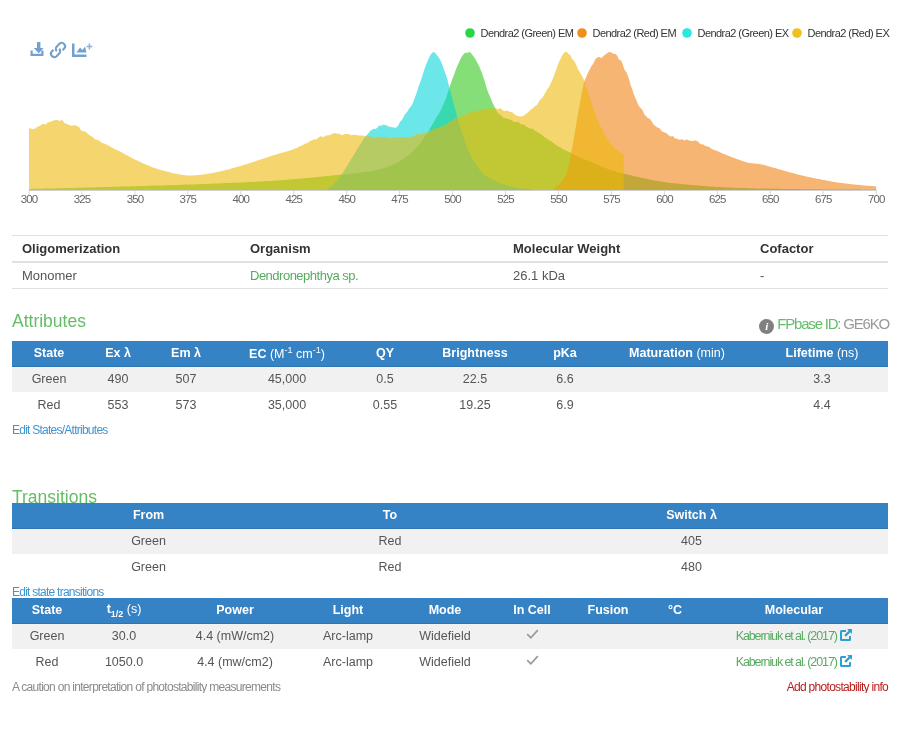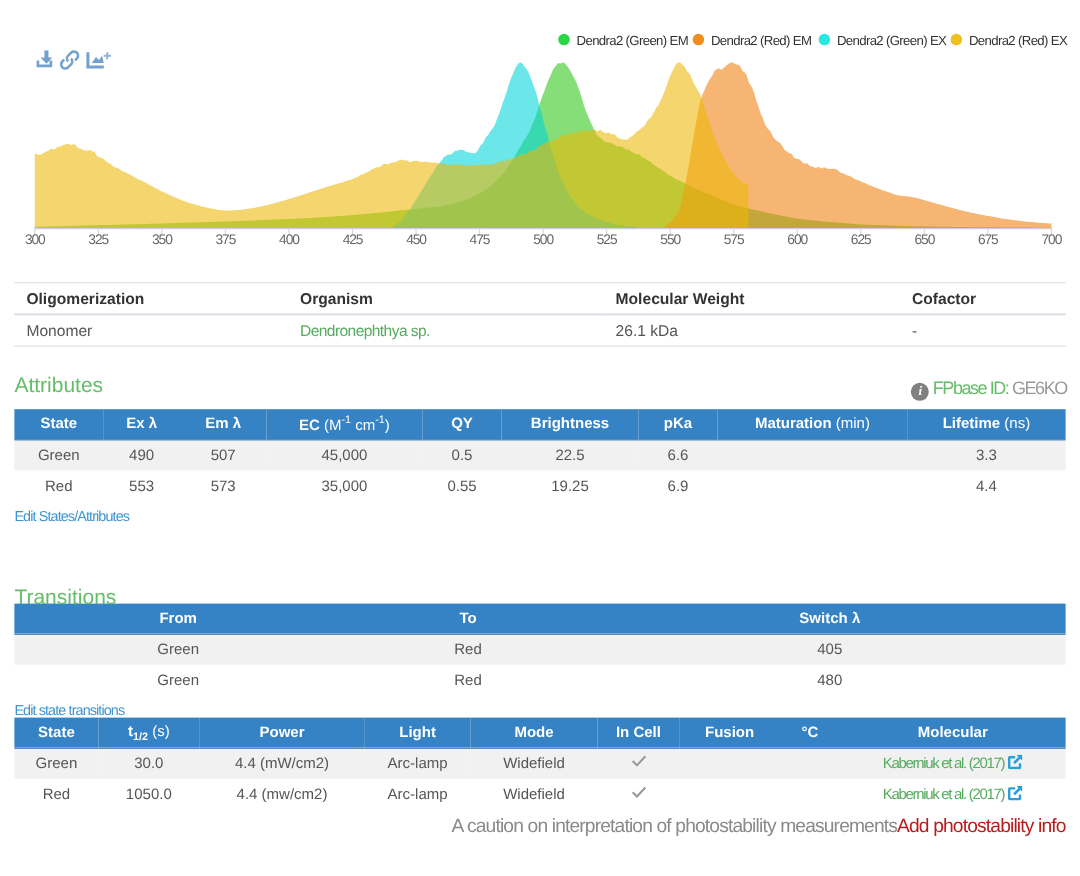--- a/index.html
+++ b/index.html
@@ -9,21 +9,21 @@
 .info td{color:#555;border-bottom:1px solid #dee2e6;padding:0 10px;height:27px}
 a.green{color:#57ab5f;text-decoration:none;letter-spacing:-0.5px}
 h2{font-size:17.5px;font-weight:normal;color:#64bd68;line-height:1}
 .sechead{display:flex;justify-content:space-between;align-items:flex-start}
 .fpid{font-size:15px;letter-spacing:-1.2px;color:#999;position:relative;top:1.5px;margin-right:-1px}
 .fpid .g{color:#64bd68}
 .blue-table th{background:#3582c4;color:#fff;font-weight:bold;font-size:12.5px;text-align:center;padding:0 6px;height:25px;border-bottom:1px solid #2e74b0}
 .blue-table td{font-size:12.5px;color:#555;text-align:center;padding:0 6px;height:26px}
 .blue-table tr.odd td{background:#f1f1f1}
 .editlink{font-size:12px;letter-spacing:-0.75px;color:#3e95d1;margin-top:6px;line-height:1}
-.footrow{display:flex;justify-content:flex-end;font-size:16px;margin-top:6px;line-height:1}
+.footrow{display:flex;justify-content:space-between;font-size:12px;margin-top:6px;line-height:1}
 .footrow .cap{color:#8a8a8a;letter-spacing:-0.7px}
 .footrow .add{color:#b91c1c;letter-spacing:-0.7px}
 sup,sub{font-size:9px}
 .icircle{display:inline-block;width:15px;height:15px;border-radius:50%;background:#808080;color:#fff;font-size:11px;font-weight:bold;text-align:center;line-height:15px;font-family:"Liberation Serif",serif;font-style:italic;vertical-align:-1px;letter-spacing:0}
 </style></head><body>
 <svg width="900" height="212" viewBox="0 0 900 212" font-family="Liberation Sans, sans-serif" style="display:block">
 <path d="M29.0,190.0L29.0,188.9L30.1,188.9L31.1,188.9L32.2,188.9L33.2,188.8L34.3,188.8L35.4,188.8L36.4,188.8L37.5,188.8L38.5,188.7L39.6,188.7L40.6,188.7L41.7,188.7L42.8,188.7L43.8,188.6L44.9,188.6L45.9,188.6L47.0,188.6L48.1,188.5L49.1,188.5L50.2,188.5L51.2,188.5L52.3,188.4L53.4,188.4L54.4,188.4L55.5,188.3L56.5,188.3L57.6,188.3L58.7,188.3L59.7,188.2L60.8,188.2L61.8,188.2L62.9,188.1L63.9,188.1L65.0,188.1L66.1,188.1L67.1,188.0L68.2,188.0L69.2,188.0L70.3,188.0L71.4,187.9L72.4,187.9L73.5,187.9L74.5,187.9L75.6,187.8L76.7,187.8L77.7,187.8L78.8,187.7L79.8,187.7L80.9,187.7L81.9,187.7L83.0,187.6L84.1,187.6L85.1,187.6L86.2,187.6L87.2,187.5L88.3,187.5L89.4,187.5L90.4,187.4L91.5,187.4L92.5,187.4L93.6,187.4L94.7,187.3L95.7,187.3L96.8,187.3L97.8,187.3L98.9,187.2L100.0,187.2L101.0,187.2L102.1,187.1L103.1,187.1L104.2,187.1L105.2,187.1L106.3,187.0L107.4,187.0L108.4,187.0L109.5,186.9L110.5,186.9L111.6,186.9L112.7,186.9L113.7,186.8L114.8,186.8L115.8,186.8L116.9,186.7L118.0,186.7L119.0,186.7L120.1,186.6L121.1,186.6L122.2,186.6L123.3,186.6L124.3,186.5L125.4,186.5L126.4,186.5L127.5,186.4L128.5,186.4L129.6,186.4L130.7,186.3L131.7,186.3L132.8,186.3L133.8,186.3L134.9,186.2L136.0,186.2L137.0,186.2L138.1,186.1L139.1,186.1L140.2,186.1L141.3,186.0L142.3,186.0L143.4,186.0L144.4,185.9L145.5,185.9L146.5,185.9L147.6,185.8L148.7,185.8L149.7,185.8L150.8,185.7L151.8,185.7L152.9,185.7L154.0,185.6L155.0,185.6L156.1,185.6L157.1,185.5L158.2,185.5L159.3,185.5L160.3,185.5L161.4,185.4L162.4,185.4L163.5,185.4L164.6,185.3L165.6,185.3L166.7,185.3L167.7,185.2L168.8,185.2L169.8,185.2L170.9,185.1L172.0,185.1L173.0,185.1L174.1,185.0L175.1,185.0L176.2,185.0L177.3,184.9L178.3,184.9L179.4,184.8L180.4,184.8L181.5,184.8L182.6,184.7L183.6,184.7L184.7,184.7L185.7,184.6L186.8,184.6L187.8,184.6L188.9,184.5L190.0,184.5L191.0,184.5L192.1,184.4L193.1,184.4L194.2,184.4L195.3,184.3L196.3,184.3L197.4,184.2L198.4,184.2L199.5,184.2L200.6,184.1L201.6,184.1L202.7,184.0L203.7,184.0L204.8,184.0L205.9,183.9L206.9,183.9L208.0,183.8L209.0,183.8L210.1,183.8L211.1,183.7L212.2,183.7L213.3,183.6L214.3,183.6L215.4,183.5L216.4,183.5L217.5,183.4L218.6,183.4L219.6,183.4L220.7,183.3L221.7,183.3L222.8,183.2L223.9,183.2L224.9,183.1L226.0,183.1L227.0,183.1L228.1,183.0L229.2,183.0L230.2,182.9L231.3,182.9L232.3,182.8L233.4,182.8L234.4,182.8L235.5,182.7L236.6,182.7L237.6,182.7L238.7,182.6L239.7,182.6L240.8,182.5L241.9,182.5L242.9,182.4L244.0,182.4L245.0,182.3L246.1,182.2L247.2,182.2L248.2,182.1L249.3,182.1L250.3,182.0L251.4,182.0L252.4,181.9L253.5,181.9L254.6,181.8L255.6,181.8L256.7,181.7L257.7,181.7L258.8,181.6L259.9,181.6L260.9,181.5L262.0,181.4L263.0,181.4L264.1,181.3L265.2,181.3L266.2,181.2L267.3,181.1L268.3,181.1L269.4,181.0L270.5,180.9L271.5,180.9L272.6,180.8L273.6,180.7L274.7,180.7L275.7,180.6L276.8,180.5L277.9,180.4L278.9,180.4L280.0,180.3L281.0,180.2L282.1,180.1L283.2,180.1L284.2,180.0L285.3,179.9L286.3,179.8L287.4,179.7L288.5,179.6L289.5,179.6L290.6,179.5L291.6,179.4L292.7,179.3L293.8,179.2L294.8,179.1L295.9,179.0L296.9,178.9L298.0,178.8L299.0,178.7L300.1,178.6L301.2,178.6L302.2,178.5L303.3,178.4L304.3,178.3L305.4,178.2L306.5,178.1L307.5,178.0L308.6,177.9L309.6,177.8L310.7,177.7L311.8,177.6L312.8,177.5L313.9,177.4L314.9,177.2L316.0,177.1L317.0,177.0L318.1,176.9L319.2,176.8L320.2,176.7L321.3,176.6L322.3,176.5L323.4,176.4L324.5,176.3L325.5,176.2L326.6,176.1L327.6,176.0L328.7,175.9L329.8,175.8L330.8,175.7L331.9,175.5L332.9,175.4L334.0,175.3L335.1,175.2L336.1,175.1L337.2,175.0L338.2,174.9L339.3,174.8L340.3,174.7L341.4,174.6L342.5,174.5L343.5,174.4L344.6,174.3L345.6,174.2L346.7,174.1L347.8,174.0L348.8,173.8L349.9,173.7L350.9,173.6L352.0,173.5L353.1,173.4L354.1,173.3L355.2,173.2L356.2,173.1L357.3,173.0L358.3,172.9L359.4,172.8L360.5,172.6L361.5,172.5L362.6,172.4L363.6,172.3L364.7,172.1L365.8,172.0L366.8,171.8L367.9,171.6L368.9,171.5L370.0,171.3L371.1,171.1L372.1,170.9L373.2,170.7L374.2,170.5L375.3,170.3L376.4,170.1L377.4,169.8L378.5,169.6L379.5,169.3L380.6,169.0L381.6,168.7L382.7,168.4L383.8,168.1L384.8,167.8L385.9,167.4L386.9,167.0L388.0,166.7L389.1,166.3L390.1,165.8L391.2,165.4L392.2,165.0L393.3,164.5L394.4,164.0L395.4,163.5L396.5,163.0L397.5,162.5L398.6,161.9L399.6,161.3L400.7,160.6L401.8,160.0L402.8,159.3L403.9,158.5L404.9,157.8L406.0,157.0L407.1,156.2L408.1,155.4L409.2,154.6L410.2,153.8L411.3,152.8L412.4,151.8L413.4,150.7L414.5,149.6L415.5,148.5L416.6,147.4L417.7,146.3L418.7,145.1L419.8,144.0L420.8,142.8L421.9,141.0L422.9,139.1L424.0,137.5L425.1,136.0L426.1,134.6L427.2,133.6L428.2,131.9L429.3,129.9L430.4,127.8L431.4,125.9L432.5,124.1L433.5,122.4L434.6,120.6L435.7,118.6L436.7,116.7L437.8,115.4L438.8,113.8L439.9,112.0L441.0,109.8L442.0,107.4L443.1,105.1L444.1,102.8L445.2,100.3L446.2,97.5L447.3,94.1L448.4,90.6L449.4,87.5L450.5,84.4L451.5,81.2L452.6,78.4L453.7,75.8L454.7,72.8L455.8,69.8L456.8,67.2L457.9,64.8L459.0,62.6L460.0,59.9L461.1,57.8L462.1,56.2L463.2,54.7L464.2,53.5L465.3,52.7L466.4,52.8L467.4,52.9L468.5,52.2L469.5,52.0L470.6,52.7L471.7,53.9L472.7,55.3L473.8,56.7L474.8,58.2L475.9,60.1L477.0,62.2L478.0,64.1L479.1,66.1L480.1,68.4L481.2,71.0L482.3,73.9L483.3,76.9L484.4,80.2L485.4,83.7L486.5,87.4L487.5,90.5L488.6,93.6L489.7,95.8L490.7,98.2L491.8,100.9L492.8,103.2L493.9,105.4L495.0,107.9L496.0,110.0L497.1,112.0L498.1,113.2L499.2,114.0L500.3,114.7L501.3,115.7L502.4,116.8L503.4,117.7L504.5,118.1L505.5,118.3L506.6,118.5L507.7,118.9L508.7,119.0L509.8,119.3L510.8,119.9L511.9,120.6L513.0,121.1L514.0,122.0L515.1,122.3L516.1,121.9L517.2,121.8L518.3,122.2L519.3,122.7L520.4,123.8L521.4,124.8L522.5,124.6L523.6,124.3L524.6,125.2L525.7,126.2L526.7,126.7L527.8,127.3L528.8,127.9L529.9,128.4L531.0,128.5L532.0,128.6L533.1,129.0L534.1,130.0L535.2,131.0L536.3,131.5L537.3,132.0L538.4,132.6L539.4,133.5L540.5,134.0L541.6,134.4L542.6,135.2L543.7,136.4L544.7,137.4L545.8,138.0L546.9,138.6L547.9,139.5L549.0,140.3L550.0,140.7L551.1,141.3L552.1,142.0L553.2,142.7L554.3,143.5L555.3,144.4L556.4,145.3L557.4,145.9L558.5,146.5L559.6,146.9L560.6,147.4L561.7,148.2L562.7,148.9L563.8,149.5L564.9,150.0L565.9,150.4L567.0,150.9L568.0,151.4L569.1,152.0L570.1,152.6L571.2,153.1L572.3,153.6L573.3,154.2L574.4,154.7L575.4,155.3L576.5,155.8L577.6,156.3L578.6,156.8L579.7,157.3L580.7,157.8L581.8,158.2L582.9,158.7L583.9,159.1L585.0,159.5L586.0,160.0L587.1,160.4L588.2,160.8L589.2,161.3L590.3,161.7L591.3,162.1L592.4,162.6L593.4,163.1L594.5,163.5L595.6,164.0L596.6,164.5L597.7,164.9L598.7,165.4L599.8,165.8L600.9,166.3L601.9,166.7L603.0,167.1L604.0,167.6L605.1,168.0L606.2,168.4L607.2,168.8L608.3,169.2L609.3,169.6L610.4,170.0L611.4,170.4L612.5,170.7L613.6,171.0L614.6,171.3L615.7,171.6L616.7,171.9L617.8,172.1L618.9,172.4L619.9,172.7L621.0,173.1L622.0,173.4L623.1,173.6L624.2,173.8L625.2,174.1L626.3,174.3L627.3,174.5L628.4,174.7L629.5,175.0L630.5,175.2L631.6,175.5L632.6,175.7L633.7,176.0L634.7,176.2L635.8,176.5L636.9,176.7L637.9,177.0L639.0,177.2L640.0,177.4L641.1,177.7L642.2,177.9L643.2,178.1L644.3,178.3L645.3,178.6L646.4,178.8L647.5,179.0L648.5,179.2L649.6,179.4L650.6,179.6L651.7,179.9L652.8,180.1L653.8,180.3L654.9,180.5L655.9,180.7L657.0,180.9L658.0,181.1L659.1,181.3L660.2,181.4L661.2,181.6L662.3,181.8L663.3,182.0L664.4,182.1L665.5,182.3L666.5,182.4L667.6,182.6L668.6,182.7L669.7,182.8L670.8,183.0L671.8,183.1L672.9,183.2L673.9,183.3L675.0,183.4L676.0,183.5L677.1,183.6L678.2,183.7L679.2,183.8L680.3,183.9L681.3,184.0L682.4,184.1L683.5,184.2L684.5,184.4L685.6,184.5L686.6,184.6L687.7,184.6L688.8,184.7L689.8,184.8L690.9,184.9L691.9,185.0L693.0,185.1L694.1,185.2L695.1,185.3L696.2,185.3L697.2,185.4L698.3,185.5L699.3,185.6L700.4,185.7L701.5,185.8L702.5,185.9L703.6,186.0L704.6,186.1L705.7,186.1L706.8,186.2L707.8,186.3L708.9,186.4L709.9,186.5L711.0,186.5L712.1,186.6L713.1,186.7L714.2,186.8L715.2,186.8L716.3,186.9L717.3,187.0L718.4,187.0L719.5,187.1L720.5,187.1L721.6,187.2L722.6,187.2L723.7,187.3L724.8,187.3L725.8,187.4L726.9,187.4L727.9,187.5L729.0,187.5L730.1,187.6L731.1,187.6L732.2,187.6L733.2,187.7L734.3,187.7L735.4,187.8L736.4,187.8L737.5,187.8L738.5,187.9L739.6,187.9L740.6,187.9L741.7,188.0L742.8,188.0L743.8,188.0L744.9,188.1L745.9,188.1L747.0,188.1L748.1,188.2L749.1,188.2L750.2,188.2L751.2,188.3L752.3,188.3L753.4,188.3L754.4,188.3L755.5,188.4L756.5,188.4L757.6,188.4L758.7,188.4L759.7,188.5L760.8,188.5L761.8,188.5L762.9,188.5L763.9,188.5L765.0,188.6L766.1,188.6L767.1,188.6L768.2,188.6L769.2,188.7L770.3,188.7L771.4,188.7L772.4,188.7L773.5,188.7L774.5,188.8L775.6,188.8L776.7,188.8L777.7,188.8L778.8,188.8L779.8,188.8L780.9,188.9L781.9,188.9L783.0,188.9L784.1,188.9L785.1,188.9L786.2,189.0L787.2,189.0L788.3,189.0L789.4,189.0L790.4,189.0L791.5,189.0L792.5,189.0L793.6,189.1L794.7,189.1L795.7,189.1L796.8,189.1L797.8,189.1L798.9,189.1L800.0,189.1L801.0,189.2L802.1,189.2L803.1,189.2L804.2,189.2L805.2,189.2L806.3,189.2L807.4,189.2L808.4,189.2L809.5,189.2L810.5,189.3L811.6,189.3L812.7,189.3L813.7,189.3L814.8,189.3L815.8,189.3L816.9,189.3L818.0,189.3L819.0,189.3L820.1,189.3L821.1,189.3L822.2,189.4L823.2,189.4L824.3,189.4L825.4,189.4L826.4,189.4L827.5,189.4L828.5,189.4L829.6,189.4L830.7,189.4L831.7,189.4L832.8,189.4L833.8,189.4L834.9,189.5L836.0,189.5L837.0,189.5L838.1,189.5L839.1,189.5L840.2,189.5L841.3,189.5L842.3,189.5L843.4,189.5L844.4,189.5L845.5,189.5L846.5,189.5L847.6,189.6L848.7,189.6L849.7,189.6L850.8,189.6L851.8,189.6L852.9,189.6L854.0,189.6L855.0,189.6L856.1,189.6L857.1,189.6L858.2,189.6L859.3,189.6L860.3,189.6L861.4,189.7L862.4,189.7L863.5,189.7L864.6,189.7L865.6,189.7L866.7,189.7L867.7,189.7L868.8,189.7L869.8,189.7L870.9,189.7L872.0,189.7L873.0,189.7L874.1,189.7L875.1,189.7L876.2,189.7L876.2,190.0 Z" fill="#2cc714" fill-opacity="0.58"></path>
 <path d="M554.3,190.0L554.3,187.9L555.3,187.5L556.4,186.9L557.4,186.2L558.5,185.3L559.6,184.3L560.6,183.1L561.7,181.7L562.7,180.2L563.8,178.5L564.9,176.6L565.9,174.5L567.0,172.1L568.0,167.9L569.1,163.2L570.1,158.1L571.2,152.7L572.3,147.0L573.3,141.1L574.4,135.2L575.4,129.0L576.5,122.5L577.6,116.1L578.6,110.3L579.7,104.8L580.7,98.7L581.8,92.6L582.9,87.3L583.9,82.7L585.0,79.6L586.0,77.5L587.1,74.9L588.2,72.3L589.2,70.5L590.3,68.2L591.3,66.3L592.4,64.8L593.4,63.4L594.5,61.1L595.6,59.0L596.6,58.1L597.7,57.5L598.7,56.8L599.8,57.3L600.9,58.1L601.9,57.4L603.0,56.6L604.0,55.8L605.1,54.6L606.2,53.9L607.2,53.1L608.3,52.5L609.3,52.0L610.4,52.0L611.4,52.6L612.5,53.3L613.6,53.7L614.6,54.0L615.7,54.1L616.7,55.0L617.8,57.1L618.9,59.4L619.9,60.1L621.0,60.6L622.0,62.2L623.1,65.6L624.2,68.9L625.2,70.7L626.3,72.1L627.3,74.4L628.4,77.3L629.5,81.0L630.5,84.7L631.6,87.6L632.6,90.6L633.7,94.1L634.7,96.4L635.8,98.7L636.9,101.6L637.9,104.3L639.0,106.1L640.0,107.4L641.1,108.6L642.2,109.7L643.2,111.8L644.3,114.2L645.3,115.6L646.4,116.5L647.5,117.7L648.5,118.4L649.6,118.5L650.6,119.8L651.7,121.4L652.8,123.2L653.8,124.9L654.9,125.7L655.9,126.3L657.0,127.2L658.0,127.7L659.1,127.9L660.2,129.0L661.2,130.8L662.3,131.6L663.3,132.1L664.4,132.4L665.5,132.5L666.5,133.2L667.6,134.2L668.6,135.2L669.7,136.0L670.8,136.5L671.8,136.3L672.9,136.1L673.9,137.2L675.0,138.5L676.0,138.6L677.1,138.7L678.2,139.3L679.2,139.7L680.3,139.7L681.3,139.4L682.4,139.2L683.5,139.9L684.5,140.5L685.6,140.1L686.6,139.4L687.7,139.8L688.8,140.3L689.8,140.7L690.9,140.8L691.9,140.9L693.0,140.9L694.1,140.6L695.1,140.6L696.2,140.8L697.2,141.2L698.3,141.8L699.3,142.9L700.4,143.9L701.5,144.2L702.5,144.3L703.6,144.8L704.6,145.5L705.7,146.0L706.8,146.3L707.8,146.6L708.9,147.0L709.9,147.6L711.0,148.4L712.1,149.2L713.1,149.5L714.2,150.0L715.2,150.3L716.3,150.7L717.3,151.0L718.4,151.6L719.5,152.2L720.5,152.6L721.6,153.0L722.6,153.5L723.7,154.0L724.8,154.3L725.8,154.7L726.9,155.2L727.9,155.6L729.0,156.0L730.1,156.5L731.1,156.9L732.2,157.3L733.2,157.7L734.3,158.1L735.4,158.5L736.4,158.9L737.5,159.2L738.5,159.6L739.6,160.0L740.6,160.3L741.7,160.7L742.8,161.1L743.8,161.4L744.9,161.8L745.9,162.1L747.0,162.4L748.1,162.7L749.1,163.0L750.2,163.1L751.2,163.2L752.3,163.3L753.4,163.4L754.4,163.5L755.5,163.6L756.5,163.7L757.6,163.8L758.7,163.9L759.7,164.1L760.8,164.3L761.8,164.5L762.9,164.8L763.9,165.0L765.0,165.3L766.1,165.6L767.1,165.9L768.2,166.2L769.2,166.5L770.3,166.8L771.4,167.1L772.4,167.4L773.5,167.7L774.5,168.0L775.6,168.3L776.7,168.6L777.7,168.9L778.8,169.2L779.8,169.6L780.9,169.9L781.9,170.1L783.0,170.4L784.1,170.7L785.1,171.0L786.2,171.3L787.2,171.6L788.3,171.9L789.4,172.2L790.4,172.5L791.5,172.8L792.5,173.0L793.6,173.3L794.7,173.6L795.7,173.9L796.8,174.2L797.8,174.4L798.9,174.7L800.0,175.0L801.0,175.3L802.1,175.5L803.1,175.8L804.2,176.0L805.2,176.3L806.3,176.5L807.4,176.7L808.4,177.0L809.5,177.2L810.5,177.4L811.6,177.6L812.7,177.9L813.7,178.1L814.8,178.3L815.8,178.5L816.9,178.7L818.0,178.9L819.0,179.1L820.1,179.3L821.1,179.5L822.2,179.7L823.2,179.9L824.3,180.1L825.4,180.3L826.4,180.5L827.5,180.7L828.5,180.9L829.6,181.1L830.7,181.3L831.7,181.5L832.8,181.7L833.8,181.9L834.9,182.0L836.0,182.2L837.0,182.4L838.1,182.5L839.1,182.7L840.2,182.8L841.3,183.0L842.3,183.1L843.4,183.2L844.4,183.4L845.5,183.5L846.5,183.6L847.6,183.8L848.7,183.9L849.7,184.0L850.8,184.2L851.8,184.3L852.9,184.4L854.0,184.5L855.0,184.6L856.1,184.7L857.1,184.8L858.2,184.9L859.3,185.0L860.3,185.1L861.4,185.2L862.4,185.3L863.5,185.4L864.6,185.5L865.6,185.6L866.7,185.7L867.7,185.8L868.8,185.8L869.8,185.9L870.9,186.0L872.0,186.1L873.0,186.1L874.1,186.2L875.1,186.2L876.2,186.3L876.2,190.0 Z" fill="#ef7f0e" fill-opacity="0.58"></path>
 <path d="M327.6,190.0L327.6,188.6L328.7,188.1L329.8,187.5L330.8,186.7L331.9,185.8L332.9,184.8L334.0,183.8L335.1,182.7L336.1,181.5L337.2,180.3L338.2,179.0L339.3,177.6L340.3,176.2L341.4,174.7L342.5,173.1L343.5,171.5L344.6,169.8L345.6,168.2L346.7,166.5L347.8,164.8L348.8,163.1L349.9,161.3L350.9,159.6L352.0,157.8L353.1,156.1L354.1,154.4L355.2,152.6L356.2,150.8L357.3,149.0L358.3,147.2L359.4,145.8L360.5,144.6L361.5,142.5L362.6,140.4L363.6,138.8L364.7,137.5L365.8,136.2L366.8,135.1L367.9,134.0L368.9,132.4L370.0,130.9L371.1,130.2L372.1,129.6L373.2,129.0L374.2,128.8L375.3,128.9L376.4,128.4L377.4,127.4L378.5,126.3L379.5,125.6L380.6,125.7L381.6,125.6L382.7,125.1L383.8,124.6L384.8,125.0L385.9,125.1L386.9,125.5L388.0,126.2L389.1,126.7L390.1,126.8L391.2,127.0L392.2,127.2L393.3,127.3L394.4,127.7L395.4,127.9L396.5,127.0L397.5,126.2L398.6,124.7L399.6,122.6L400.7,121.1L401.8,120.1L402.8,118.5L403.9,116.2L404.9,114.2L406.0,113.3L407.1,112.0L408.1,110.3L409.2,108.6L410.2,107.3L411.3,105.8L412.4,104.1L413.4,101.3L414.5,98.4L415.5,96.0L416.6,93.0L417.7,89.6L418.7,86.1L419.8,83.6L420.8,80.6L421.9,77.5L422.9,74.1L424.0,70.5L425.1,67.3L426.1,64.5L427.2,62.1L428.2,59.8L429.3,57.3L430.4,55.0L431.4,53.8L432.5,52.6L433.5,52.0L434.6,52.4L435.7,53.3L436.7,54.9L437.8,56.2L438.8,57.5L439.9,59.3L441.0,61.6L442.0,64.1L443.1,66.9L444.1,69.9L445.2,72.9L446.2,75.7L447.3,79.0L448.4,83.4L449.4,87.9L450.5,91.4L451.5,95.1L452.6,99.8L453.7,104.6L454.7,107.7L455.8,111.1L456.8,115.7L457.9,120.1L459.0,123.5L460.0,126.5L461.1,129.5L462.1,132.9L463.2,136.3L464.2,139.5L465.3,142.7L466.4,145.7L467.4,148.5L468.5,150.9L469.5,153.0L470.6,155.2L471.7,157.5L472.7,159.1L473.8,160.9L474.8,162.7L475.9,164.4L477.0,166.1L478.0,167.6L479.1,168.9L480.1,170.2L481.2,171.3L482.3,172.4L483.3,173.5L484.4,174.5L485.4,175.3L486.5,176.0L487.5,176.7L488.6,177.4L489.7,178.1L490.7,178.8L491.8,179.4L492.8,180.0L493.9,180.5L495.0,181.0L496.0,181.5L497.1,182.0L498.1,182.4L499.2,182.8L500.3,183.3L501.3,183.7L502.4,184.1L503.4,184.5L504.5,184.8L505.5,185.1L506.6,185.4L507.7,185.6L508.7,185.9L509.8,186.2L510.8,186.4L511.9,186.6L513.0,186.9L514.0,187.1L515.1,187.3L516.1,187.5L517.2,187.7L518.3,187.8L519.3,188.0L520.4,188.1L521.4,188.3L522.5,188.4L523.6,188.5L524.6,188.6L525.7,188.8L526.7,188.9L527.8,188.9L528.8,189.0L529.9,189.1L531.0,189.2L531.0,190.0 Z" fill="#00d5d9" fill-opacity="0.58"></path>
 <path d="M29.0,190.0L29.0,128.2L30.1,128.2L31.1,128.7L32.2,129.0L33.2,128.8L34.3,128.9L35.4,128.2L36.4,127.5L37.5,126.8L38.5,126.2L39.6,125.9L40.6,125.4L41.7,124.4L42.8,123.9L43.8,124.1L44.9,124.4L45.9,124.4L47.0,123.2L48.1,122.1L49.1,122.2L50.2,122.1L51.2,121.6L52.3,120.9L53.4,120.6L54.4,120.5L55.5,119.9L56.5,119.7L57.6,120.2L58.7,120.6L59.7,121.1L60.8,120.4L61.8,120.0L62.9,120.8L63.9,122.2L65.0,123.4L66.1,123.6L67.1,123.9L68.2,124.5L69.2,125.1L70.3,125.4L71.4,125.7L72.4,125.4L73.5,125.4L74.5,125.2L75.6,125.3L76.7,126.0L77.7,126.5L78.8,126.7L79.8,128.3L80.9,130.3L81.9,130.7L83.0,131.2L84.1,131.2L85.1,131.6L86.2,132.2L87.2,133.3L88.3,134.3L89.4,135.0L90.4,135.9L91.5,136.3L92.5,136.7L93.6,137.9L94.7,139.0L95.7,139.4L96.8,139.8L97.8,140.1L98.9,140.5L100.0,141.2L101.0,142.1L102.1,142.9L103.1,143.2L104.2,143.5L105.2,144.0L106.3,144.5L107.4,145.1L108.4,145.7L109.5,146.1L110.5,146.7L111.6,147.4L112.7,147.9L113.7,148.5L114.8,149.0L115.8,149.6L116.9,150.0L118.0,150.4L119.0,151.0L120.1,151.6L121.1,152.1L122.2,152.7L123.3,153.3L124.3,153.9L125.4,154.5L126.4,155.1L127.5,155.6L128.5,156.2L129.6,156.8L130.7,157.3L131.7,157.9L132.8,158.4L133.8,159.0L134.9,159.5L136.0,160.0L137.0,160.5L138.1,161.0L139.1,161.5L140.2,162.0L141.3,162.5L142.3,163.0L143.4,163.4L144.4,163.9L145.5,164.3L146.5,164.8L147.6,165.2L148.7,165.7L149.7,166.1L150.8,166.5L151.8,167.0L152.9,167.4L154.0,167.8L155.0,168.1L156.1,168.5L157.1,168.9L158.2,169.2L159.3,169.5L160.3,169.8L161.4,170.1L162.4,170.4L163.5,170.7L164.6,171.0L165.6,171.3L166.7,171.6L167.7,171.8L168.8,172.1L169.8,172.4L170.9,172.6L172.0,172.9L173.0,173.2L174.1,173.4L175.1,173.6L176.2,173.8L177.3,174.0L178.3,174.2L179.4,174.4L180.4,174.6L181.5,174.8L182.6,174.9L183.6,175.1L184.7,175.2L185.7,175.3L186.8,175.4L187.8,175.4L188.9,175.5L190.0,175.5L191.0,175.5L192.1,175.4L193.1,175.4L194.2,175.3L195.3,175.3L196.3,175.2L197.4,175.1L198.4,175.0L199.5,174.9L200.6,174.8L201.6,174.7L202.7,174.6L203.7,174.4L204.8,174.3L205.9,174.1L206.9,174.0L208.0,173.8L209.0,173.6L210.1,173.5L211.1,173.3L212.2,173.1L213.3,172.9L214.3,172.7L215.4,172.5L216.4,172.2L217.5,172.0L218.6,171.8L219.6,171.6L220.7,171.3L221.7,171.1L222.8,170.8L223.9,170.6L224.9,170.3L226.0,170.0L227.0,169.8L228.1,169.5L229.2,169.2L230.2,168.9L231.3,168.6L232.3,168.3L233.4,168.0L234.4,167.7L235.5,167.4L236.6,167.1L237.6,166.8L238.7,166.5L239.7,166.2L240.8,165.9L241.9,165.5L242.9,165.2L244.0,164.9L245.0,164.6L246.1,164.2L247.2,163.9L248.2,163.6L249.3,163.2L250.3,162.9L251.4,162.5L252.4,162.2L253.5,161.9L254.6,161.5L255.6,161.2L256.7,160.8L257.7,160.5L258.8,160.1L259.9,159.8L260.9,159.4L262.0,159.1L263.0,158.7L264.1,158.4L265.2,158.0L266.2,157.7L267.3,157.3L268.3,157.0L269.4,156.6L270.5,156.3L271.5,155.9L272.6,155.6L273.6,155.3L274.7,155.0L275.7,154.7L276.8,154.3L277.9,154.1L278.9,153.8L280.0,153.5L281.0,153.1L282.1,152.8L283.2,152.6L284.2,152.3L285.3,152.0L286.3,151.6L287.4,151.3L288.5,150.9L289.5,150.5L290.6,150.2L291.6,149.9L292.7,149.6L293.8,149.1L294.8,148.7L295.9,148.2L296.9,147.9L298.0,147.4L299.0,146.7L300.1,145.9L301.2,145.7L302.2,145.5L303.3,144.8L304.3,144.1L305.4,143.6L306.5,143.3L307.5,142.9L308.6,142.1L309.6,141.2L310.7,140.8L311.8,140.4L312.8,139.8L313.9,139.2L314.9,139.4L316.0,139.5L317.0,138.8L318.1,137.9L319.2,137.1L320.2,136.6L321.3,136.3L322.3,136.7L323.4,137.0L324.5,136.4L325.5,135.8L326.6,135.6L327.6,135.3L328.7,135.2L329.8,135.2L330.8,134.5L331.9,133.7L332.9,133.5L334.0,133.3L335.1,133.0L336.1,133.4L337.2,133.8L338.2,133.7L339.3,133.6L340.3,134.4L341.4,135.1L342.5,134.9L343.5,134.5L344.6,133.9L345.6,133.9L346.7,133.9L347.8,134.0L348.8,134.1L349.9,134.8L350.9,135.2L352.0,135.0L353.1,134.7L354.1,134.7L355.2,134.8L356.2,134.9L357.3,135.2L358.3,135.5L359.4,135.5L360.5,135.5L361.5,135.6L362.6,135.5L363.6,135.7L364.7,136.0L365.8,136.3L366.8,136.6L367.9,136.6L368.9,136.1L370.0,136.0L371.1,136.7L372.1,137.3L373.2,137.5L374.2,137.6L375.3,137.5L376.4,137.4L377.4,136.9L378.5,136.6L379.5,136.9L380.6,137.3L381.6,137.6L382.7,137.3L383.8,137.0L384.8,137.1L385.9,137.3L386.9,137.4L388.0,137.7L389.1,138.1L390.1,138.3L391.2,138.1L392.2,137.8L393.3,137.7L394.4,137.6L395.4,137.5L396.5,137.5L397.5,137.4L398.6,137.2L399.6,137.2L400.7,137.2L401.8,137.2L402.8,137.3L403.9,137.3L404.9,137.3L406.0,137.3L407.1,137.4L408.1,137.2L409.2,136.9L410.2,136.8L411.3,136.7L412.4,136.4L413.4,136.2L414.5,135.9L415.5,135.0L416.6,134.3L417.7,134.1L418.7,133.9L419.8,134.3L420.8,134.7L421.9,133.9L422.9,132.8L424.0,132.5L425.1,132.8L426.1,132.9L427.2,132.0L428.2,131.1L429.3,131.1L430.4,131.1L431.4,130.6L432.5,129.9L433.5,129.3L434.6,128.5L435.7,128.1L436.7,128.3L437.8,128.3L438.8,128.1L439.9,127.5L441.0,126.4L442.0,125.2L443.1,125.5L444.1,125.6L445.2,125.2L446.2,124.8L447.3,123.8L448.4,122.4L449.4,121.4L450.5,120.9L451.5,121.0L452.6,120.2L453.7,119.5L454.7,118.5L455.8,117.9L456.8,118.3L457.9,118.8L459.0,118.5L460.0,117.6L461.1,117.0L462.1,116.3L463.2,115.8L464.2,115.6L465.3,115.4L466.4,114.5L467.4,113.6L468.5,113.0L469.5,112.5L470.6,112.2L471.7,112.2L472.7,112.3L473.8,112.3L474.8,111.8L475.9,111.2L477.0,110.6L478.0,110.5L479.1,110.5L480.1,110.4L481.2,110.2L482.3,109.7L483.3,108.9L484.4,108.5L485.4,109.2L486.5,110.0L487.5,109.0L488.6,108.0L489.7,108.6L490.7,109.1L491.8,109.1L492.8,108.9L493.9,108.5L495.0,108.1L496.0,108.1L497.1,108.9L498.1,109.3L499.2,108.7L500.3,108.0L501.3,109.1L502.4,109.9L503.4,110.5L504.5,110.9L505.5,110.9L506.6,110.6L507.7,110.7L508.7,111.4L509.8,111.8L510.8,111.9L511.9,112.0L513.0,112.8L514.0,114.0L515.1,114.8L516.1,115.2L517.2,115.7L518.3,116.2L519.3,116.2L520.4,116.3L521.4,116.4L522.5,116.3L523.6,116.1L524.6,114.8L525.7,114.0L526.7,113.5L527.8,112.5L528.8,111.5L529.9,110.4L531.0,109.4L532.0,108.9L533.1,107.9L534.1,107.0L535.2,106.0L536.3,105.4L537.3,104.5L538.4,102.7L539.4,100.7L540.5,99.3L541.6,98.6L542.6,97.5L543.7,95.6L544.7,93.7L545.8,92.1L546.9,89.6L547.9,88.6L549.0,87.3L550.0,85.1L551.1,82.7L552.1,80.3L553.2,77.7L554.3,74.8L555.3,72.0L556.4,68.9L557.4,65.9L558.5,63.2L559.6,60.7L560.6,58.7L561.7,56.6L562.7,54.8L563.8,53.2L564.9,52.1L565.9,52.0L567.0,52.3L568.0,53.2L569.1,54.4L570.1,55.1L571.2,56.9L572.3,59.0L573.3,60.2L574.4,61.3L575.4,63.0L576.5,65.5L577.6,68.2L578.6,70.2L579.7,72.1L580.7,73.8L581.8,75.7L582.9,77.6L583.9,79.9L585.0,82.9L586.0,86.4L587.1,89.9L588.2,92.9L589.2,96.0L590.3,99.1L591.3,102.3L592.4,106.1L593.4,109.6L594.5,112.3L595.6,114.9L596.6,117.7L597.7,120.1L598.7,122.2L599.8,124.9L600.9,127.4L601.9,129.0L603.0,130.6L604.0,132.9L605.1,135.4L606.2,137.1L607.2,138.8L608.3,140.2L609.3,141.8L610.4,143.4L611.4,144.8L612.5,146.1L613.6,147.3L614.6,148.3L615.7,149.2L616.7,150.1L617.8,151.0L618.9,151.7L619.9,152.4L621.2,153.2L622.5,154.0L623.7,154.6L623.7,190.0 Z" fill="#eeb704" fill-opacity="0.58"></path>

